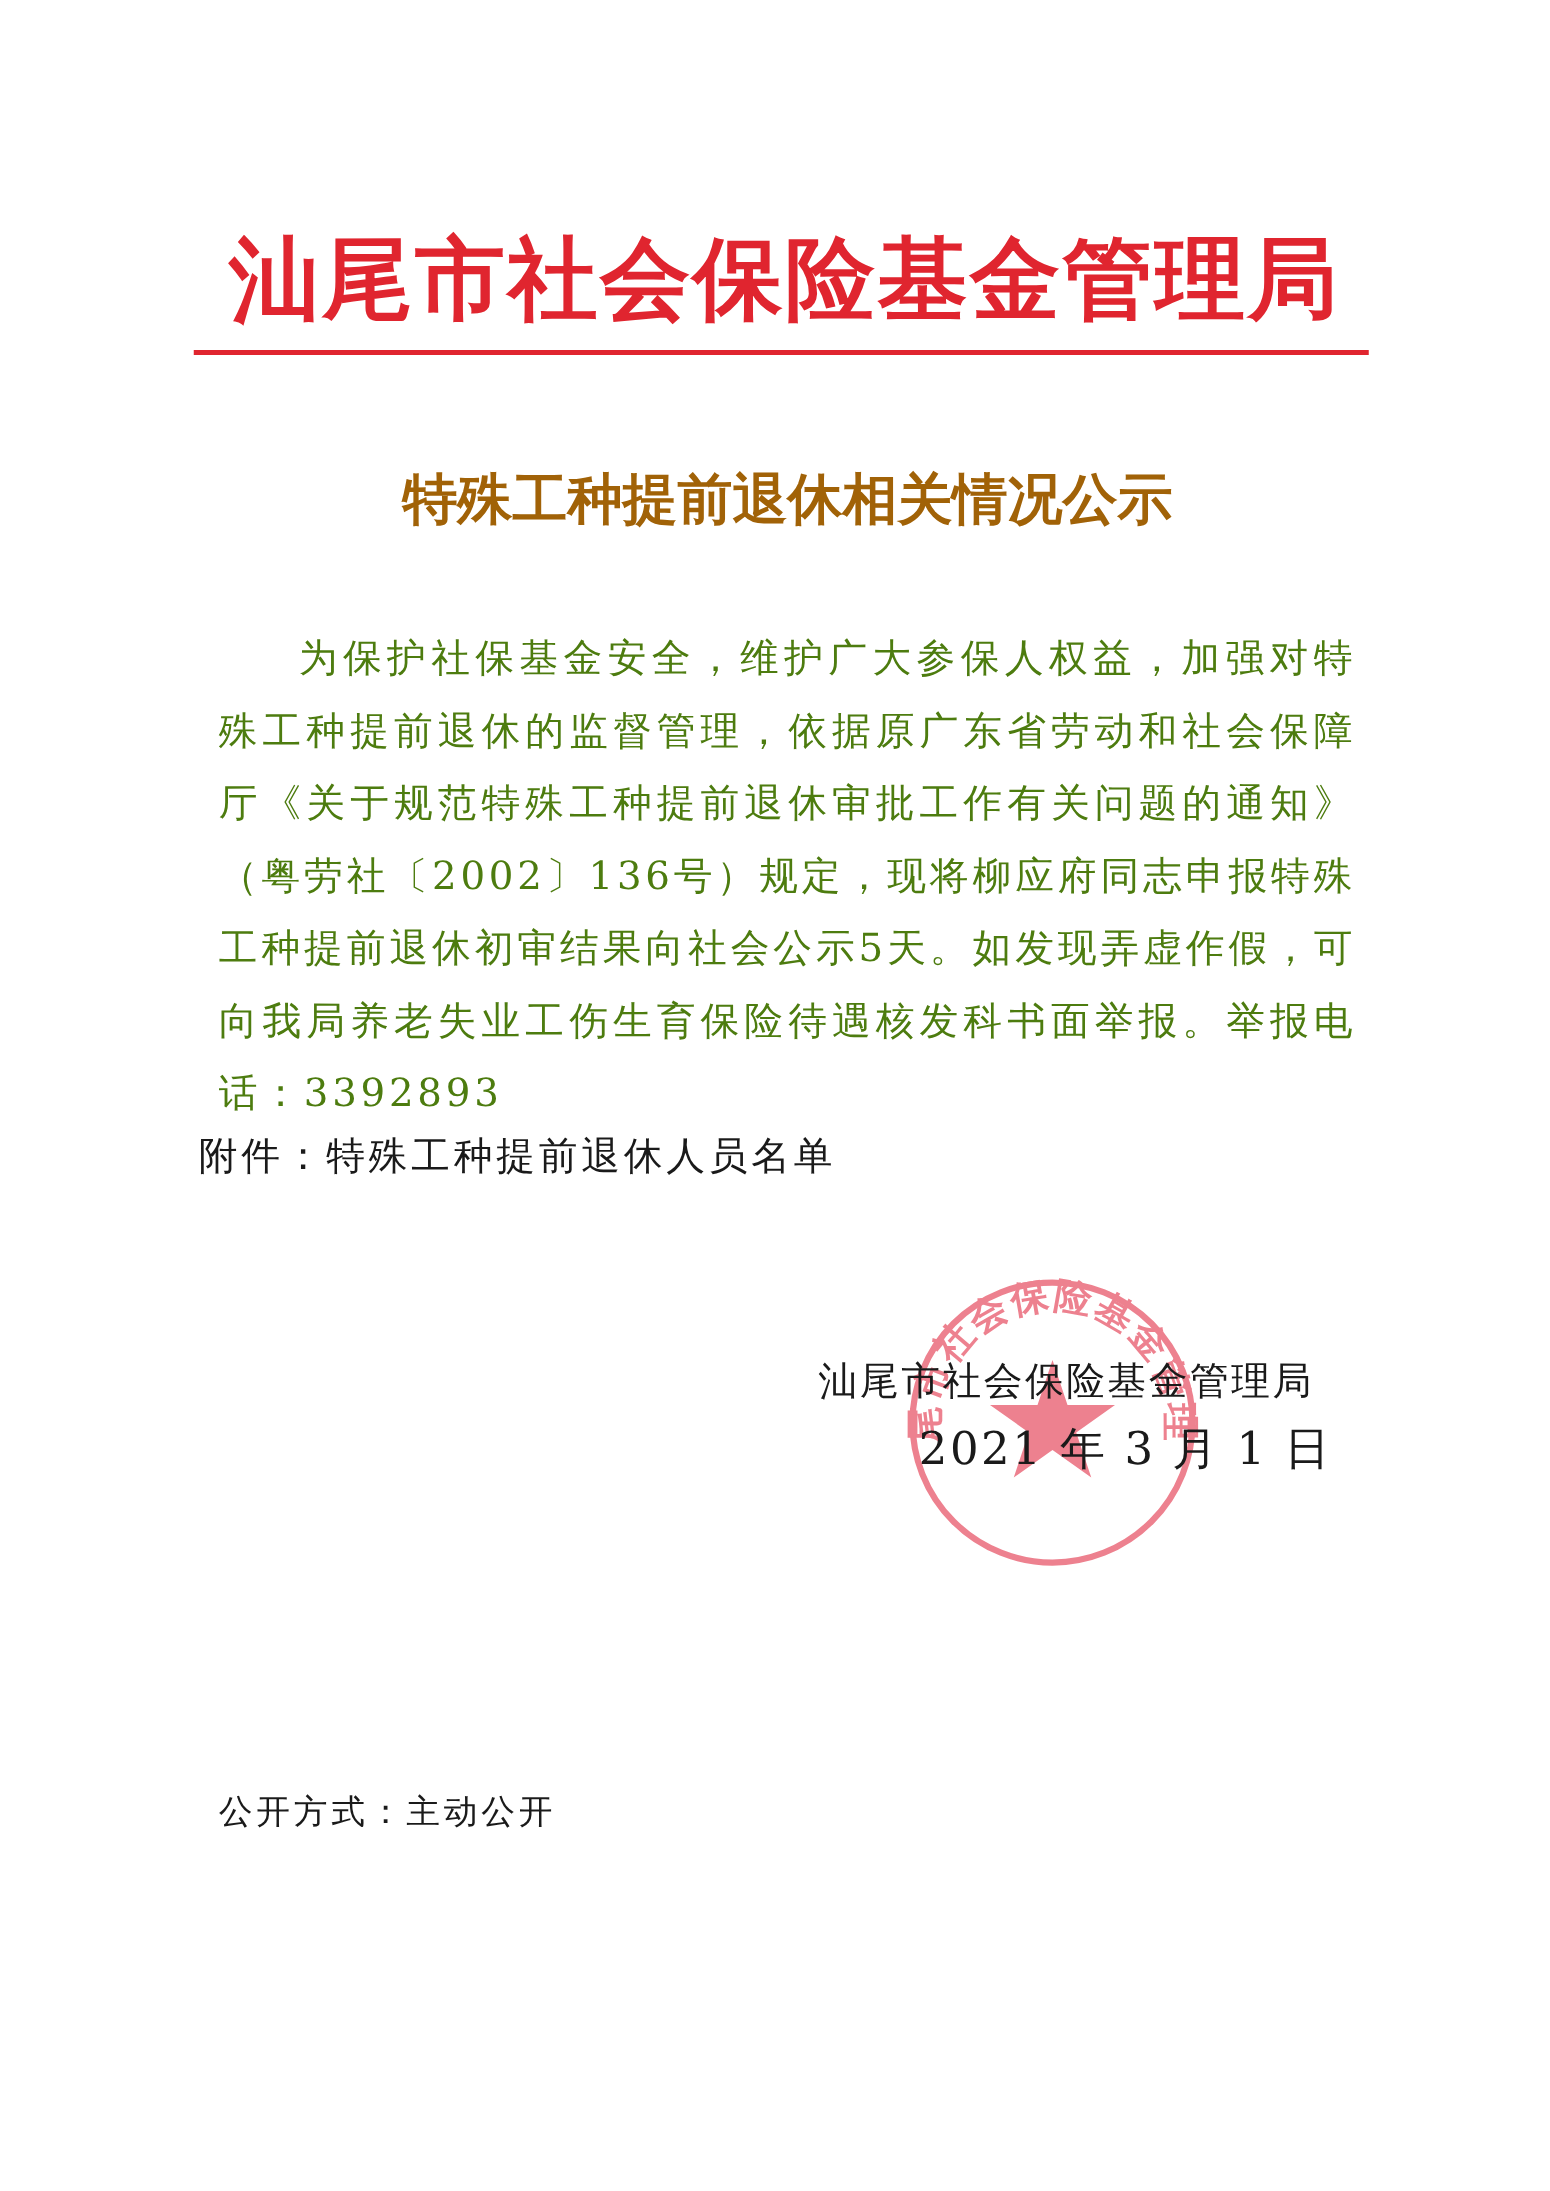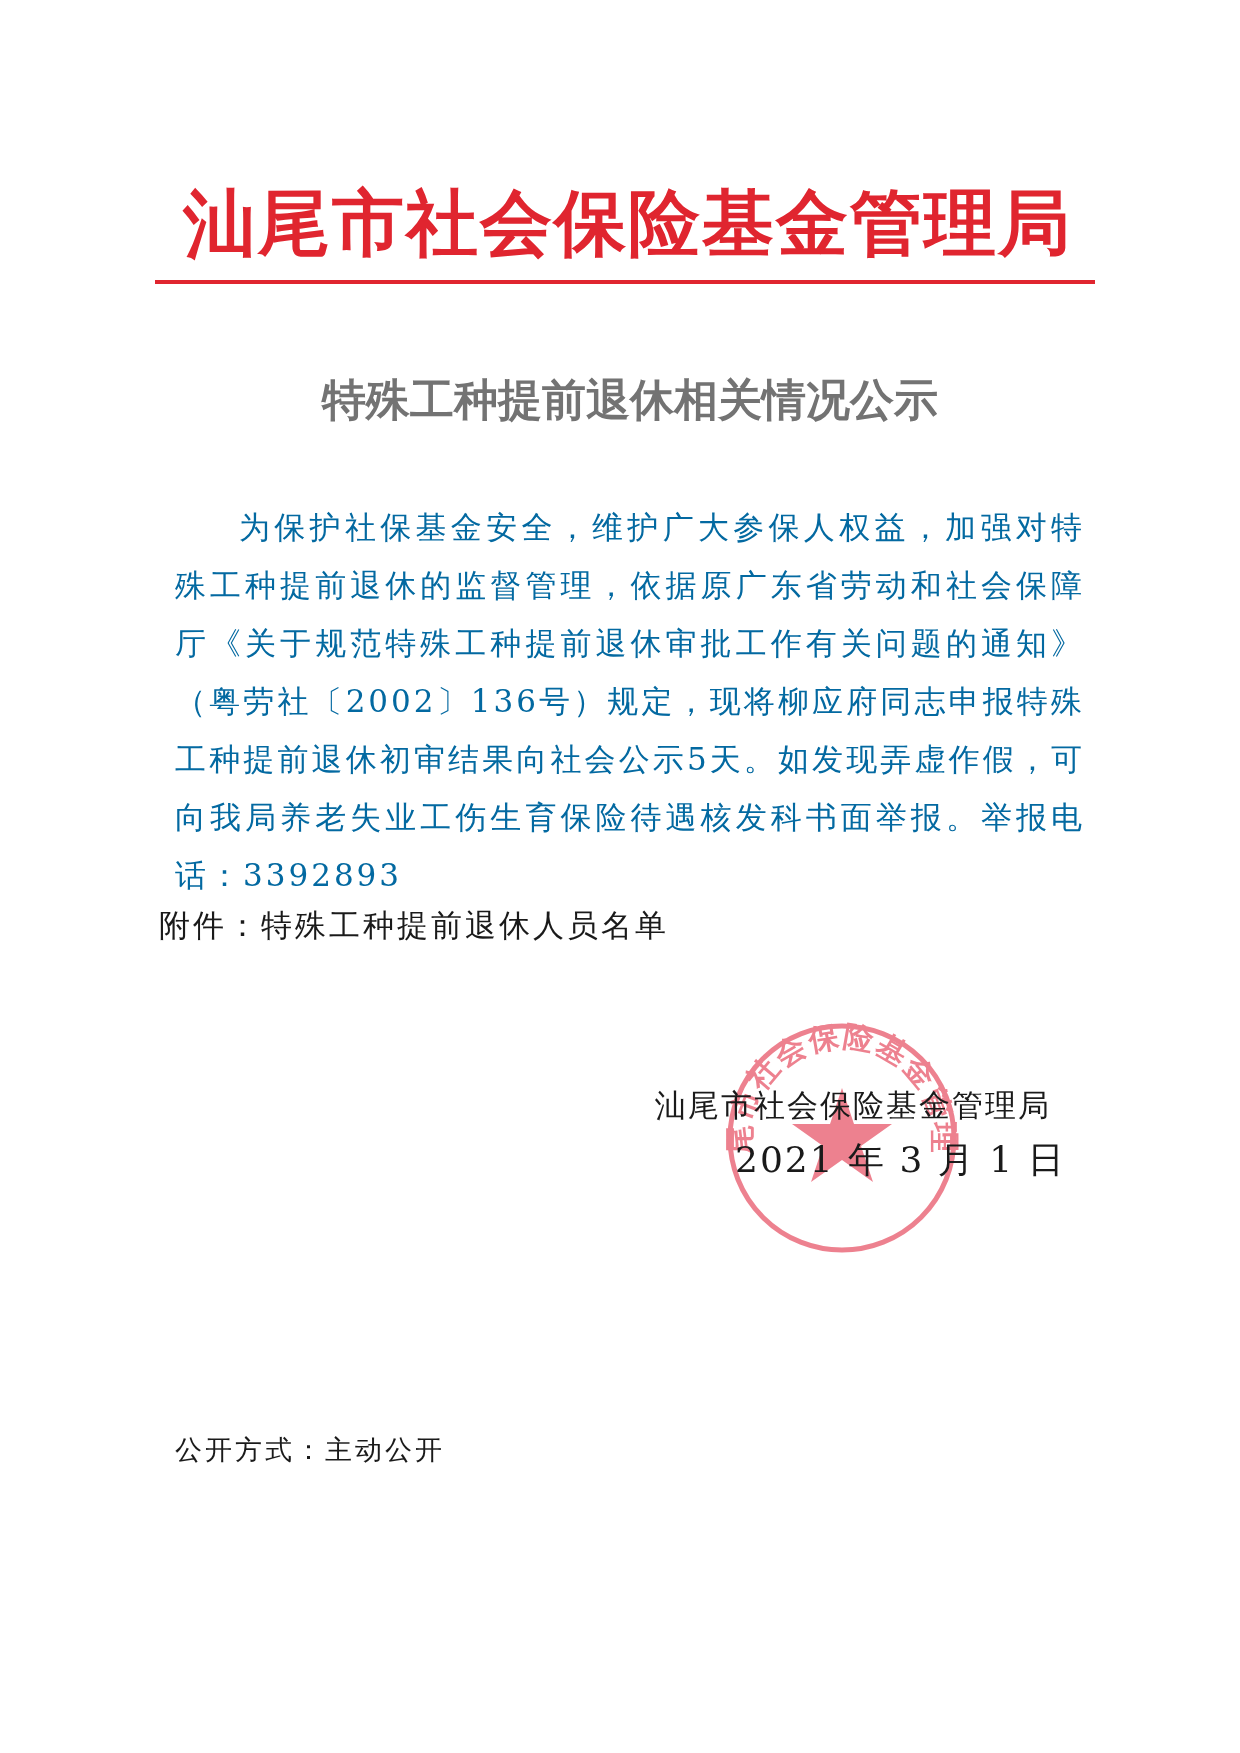--- a/index.html
+++ b/index.html
@@ -4,24 +4,24 @@
 <style>
   html, body { margin:0; padding:0; background:#ffffff; }
   body { width:1240px; height:1753px; position:relative; overflow:hidden;
          font-family:"DejaVu Serif", serif; color:#1a1a1a; }
   .letterhead { position:absolute; left:168px; top:178px; width:920px; text-align:center;
                 font-family:"DejaVu Serif", serif; font-weight:bold; font-size:72px;
                 letter-spacing:2px; line-height:90px; white-space:nowrap; }
   .red-rule { position:absolute; left:155px; top:280px; width:940px; height:4px; }
   .doc-title { position:absolute; left:300px; top:370px; width:660px; text-align:center;
                font-family:"DejaVu Serif", serif; font-weight:bold; font-size:44px;
-               line-height:60px; white-space:nowrap; color:#737373; }
+               line-height:60px; white-space:nowrap; color:#a16207; }
   .body-para { position:absolute; left:175px; top:498px; width:910px;
                font-family:"DejaVu Serif", serif; font-size:31px; line-height:58px;
-               text-indent:64px; text-align:justify; letter-spacing:3px; color:#0369a1; }
+               text-indent:64px; text-align:justify; letter-spacing:3px; color:#4d7c0f; }
   .attachment { position:absolute; left:159px; top:900px; font-size:31px; line-height:50px;
                 letter-spacing:3px; white-space:nowrap; }
   .seal { position:absolute; left:722px; top:1018px; width:240px; height:240px;
           border-radius:50%; opacity:0.75; }
   .seal svg { width:100%; height:100%; }
   .sign-org { position:absolute; left:655px; top:1080px; font-size:31px; line-height:50px;
               letter-spacing:2px; white-space:nowrap; }
   .sign-date { position:absolute; left:735px; top:1135px; font-size:36px; line-height:50px;
                letter-spacing:2px; white-space:nowrap; }
   .disclosure { position:absolute; left:175px; top:1425px; font-size:27px; line-height:50px;

